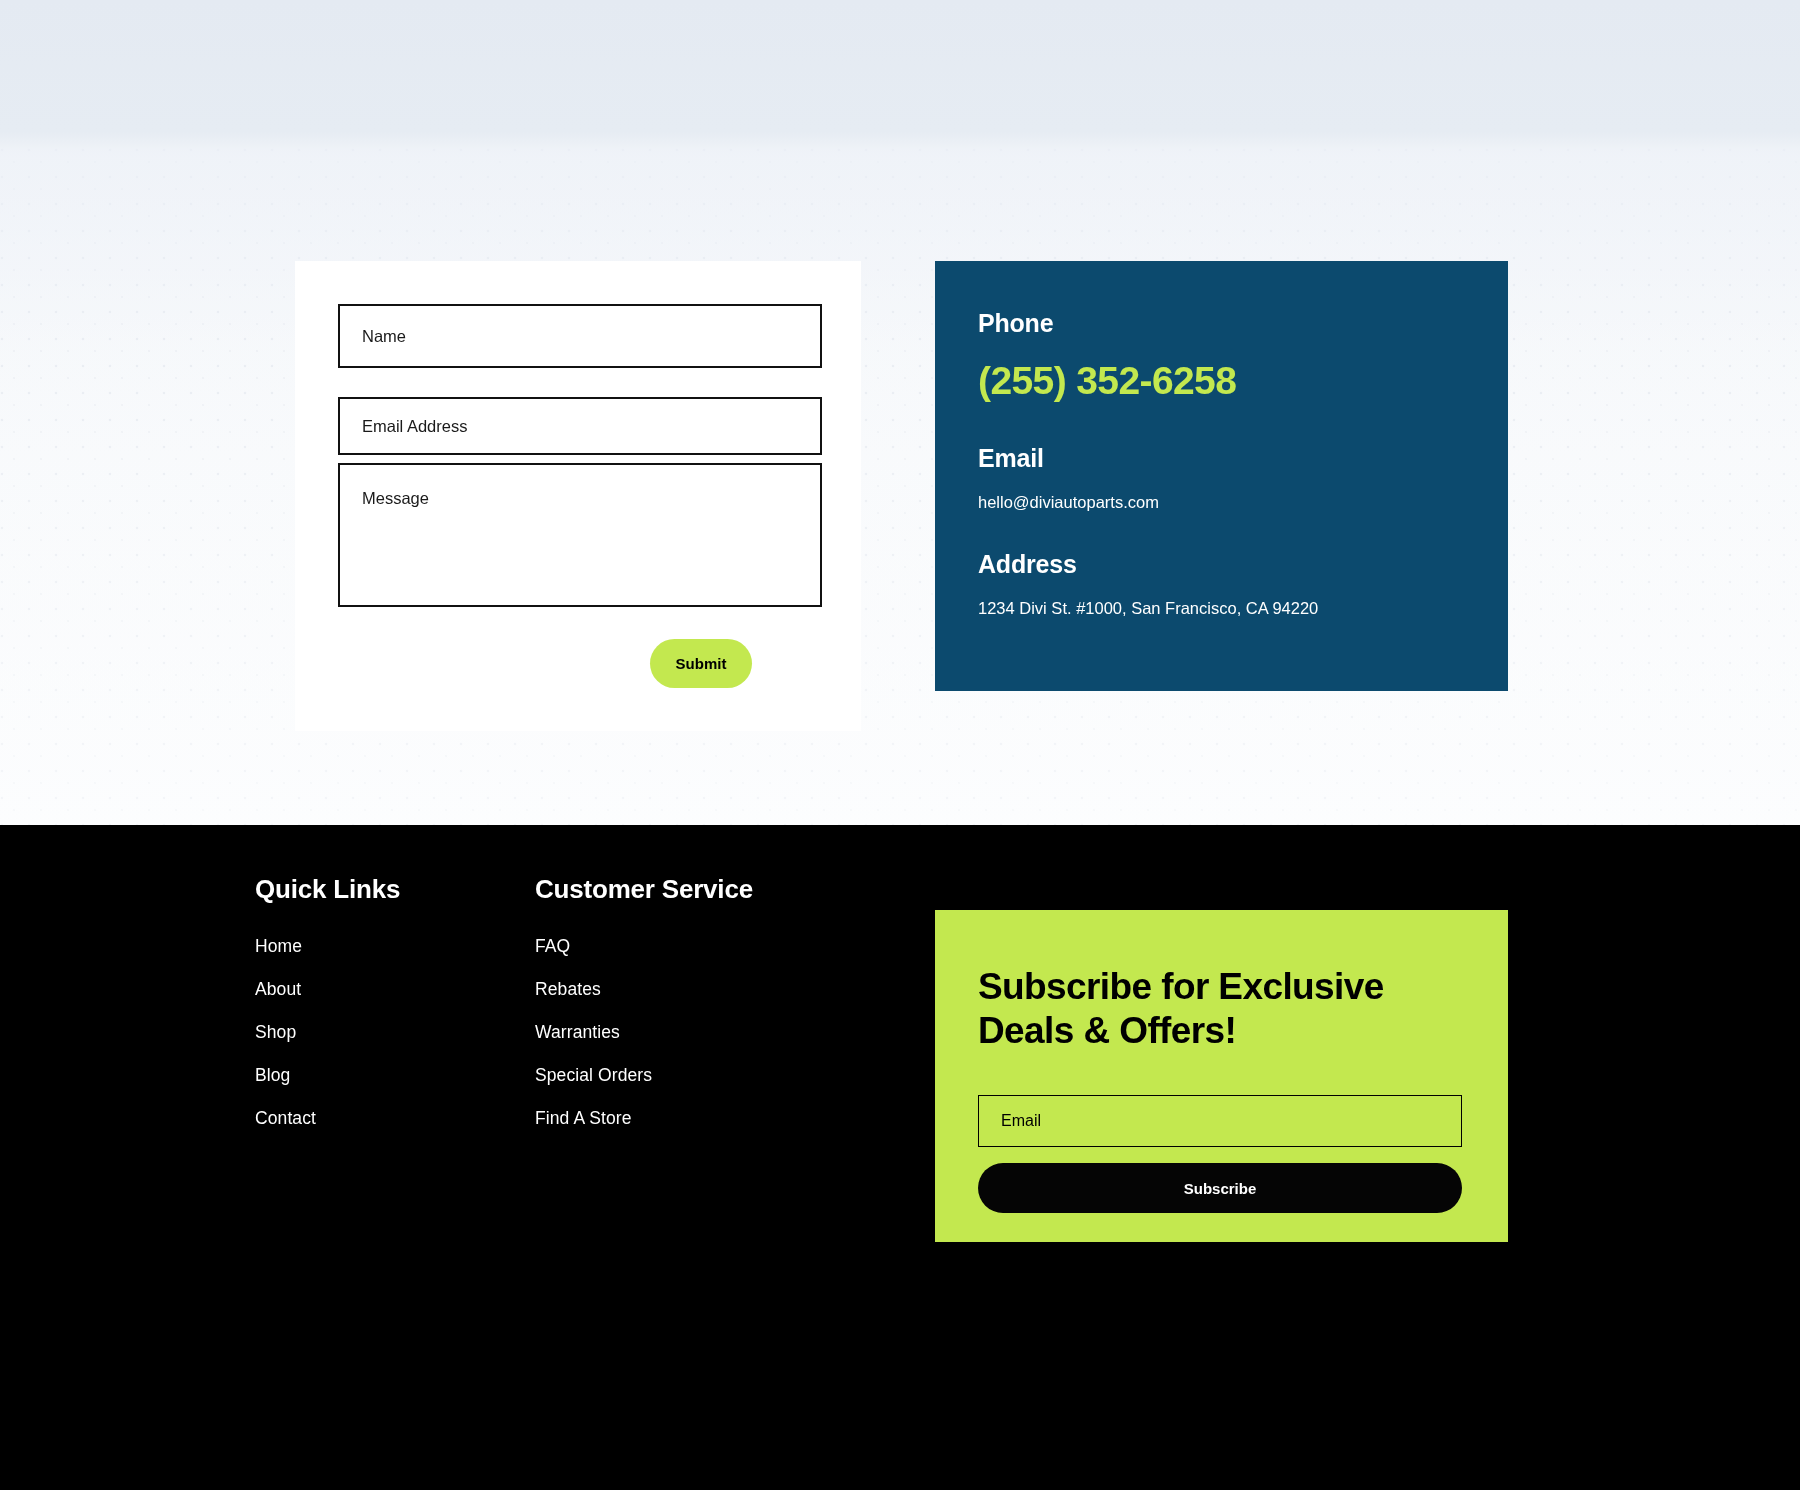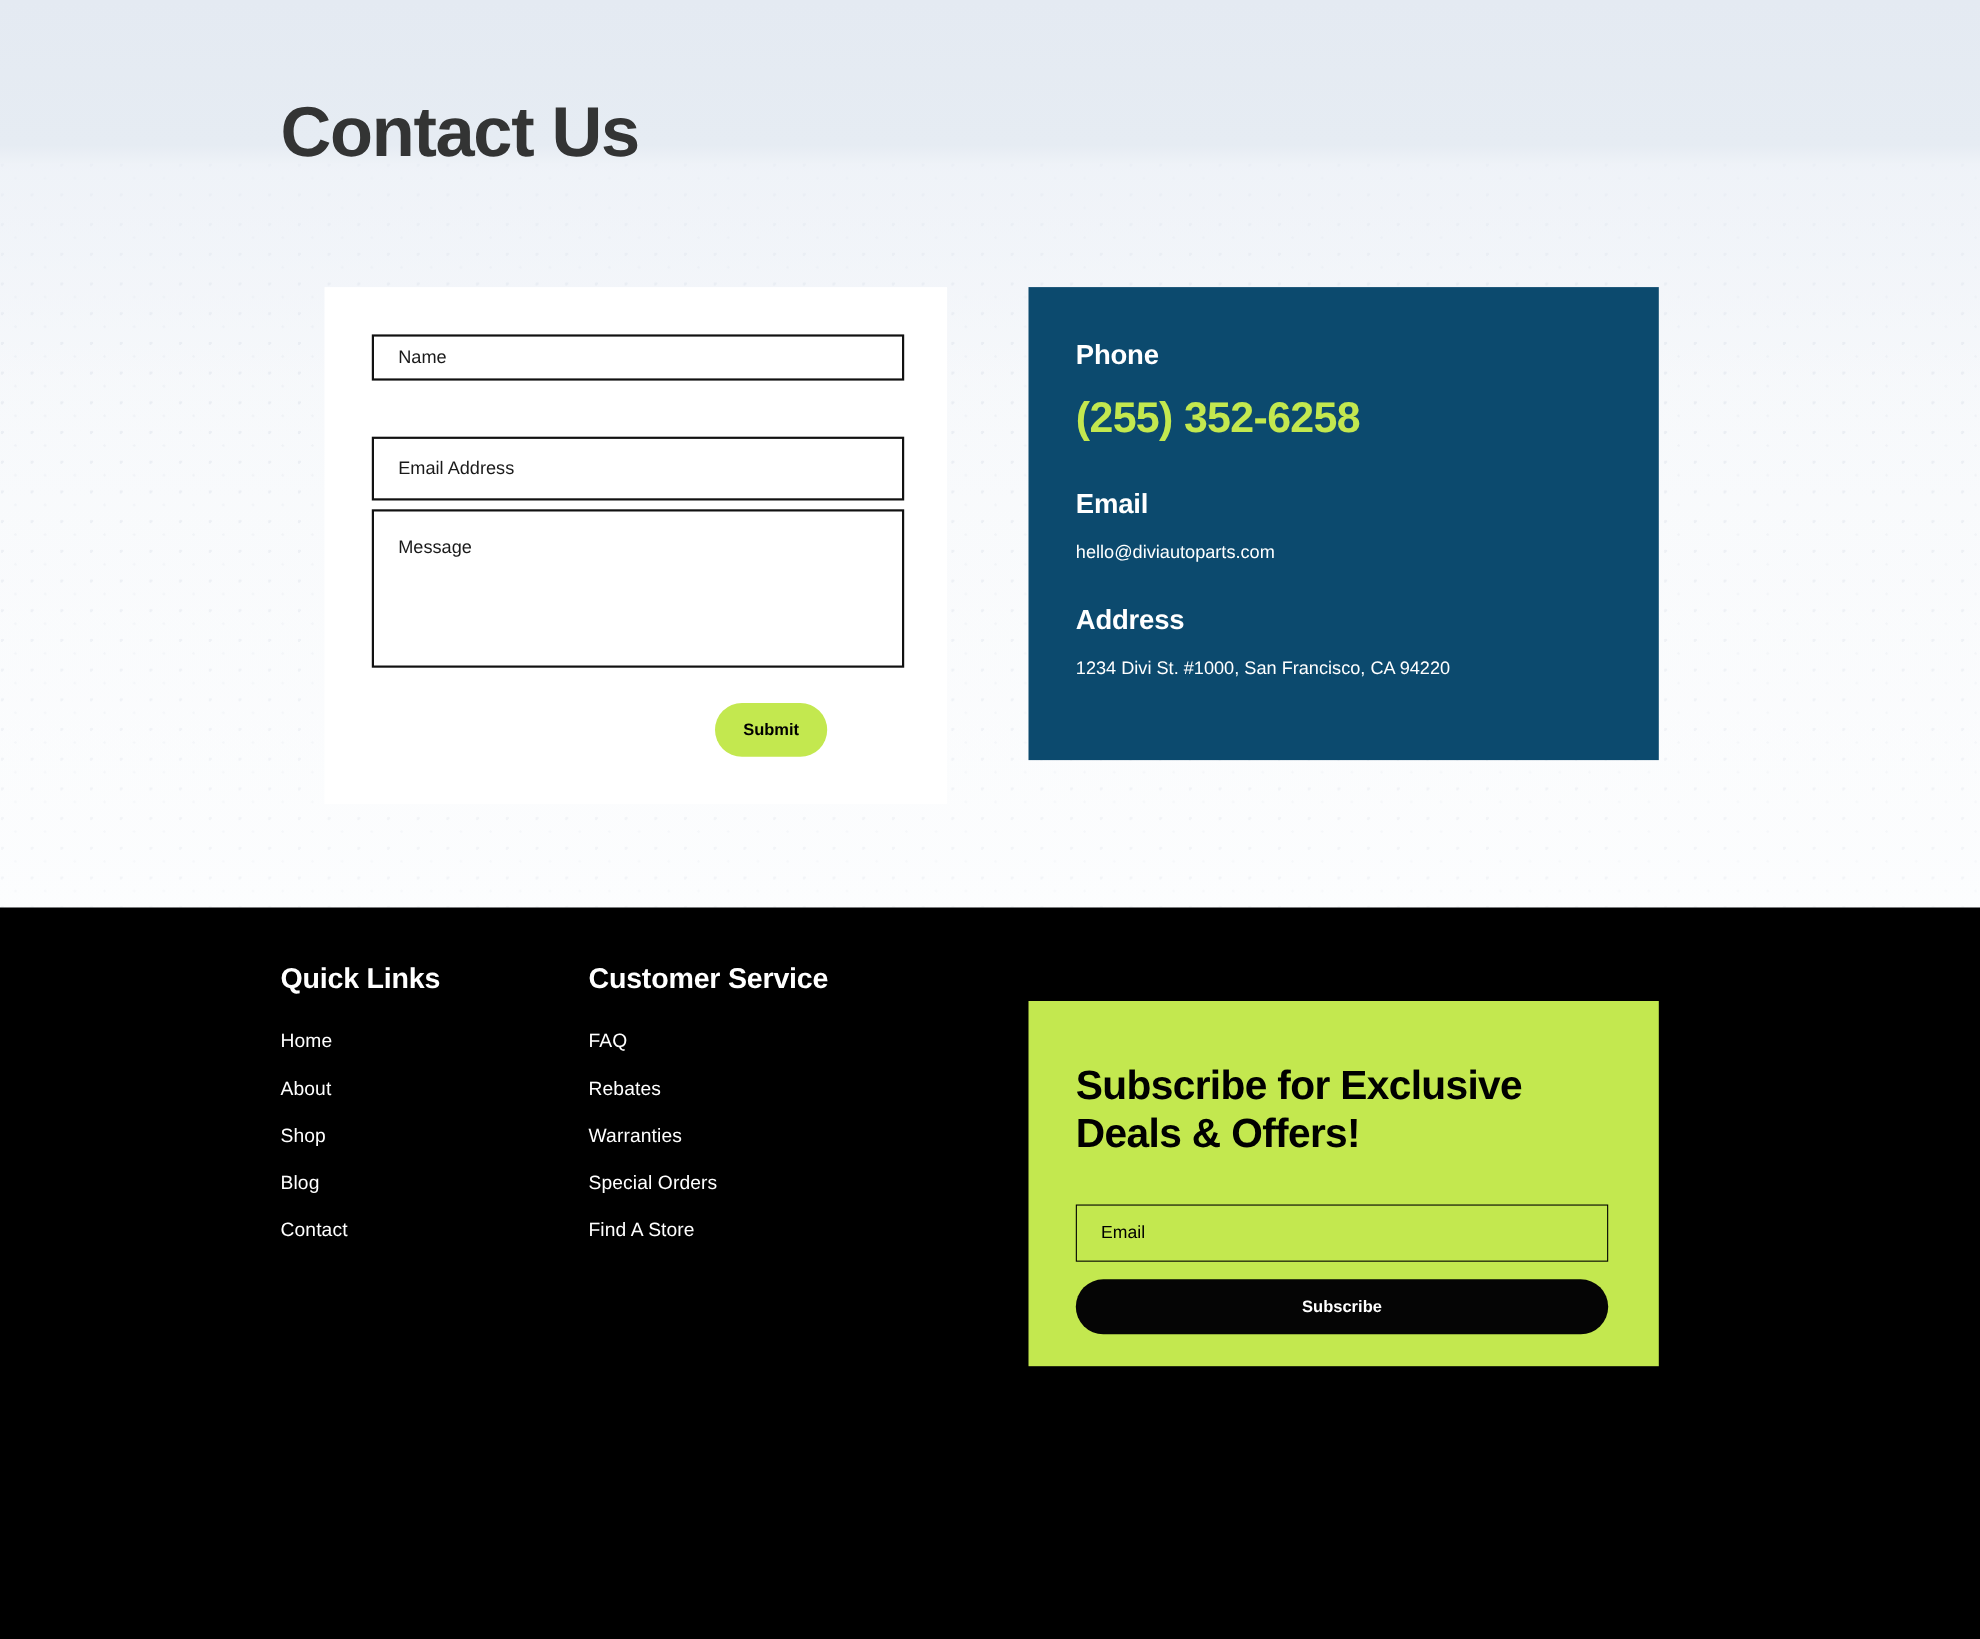--- a/index.html
+++ b/index.html
@@ -87,21 +87,21 @@
     background: #ffffff;
     font-family: "Liberation Sans", sans-serif;
     font-size: 16.5px;
     color: #1a1a1a;
     padding: 0 22px;
     outline: none;
     border-radius: 0;
   }
   .field::placeholder { color: #1a1a1a; opacity: 1; }
 
-  .field-name   { top:  43px; width: 484px; height: 42px; }
+  .field-name   { top:  43px; width: 484px; height: 64px; }
   .field-email  { top: 136px; width: 484px; height: 58px; }
   .field-msg {
     top: 202px; width: 484px; height: 144px;
     padding: 22px;
     line-height: 1.4;
     resize: none;
   }
 
   .submit-btn {
     position: absolute;
@@ -249,21 +249,20 @@
 </head>
 <body>
 
 <div class="page">
 
   <div class="hero">
     <div class="hero-dots"></div>
     <div class="hero-fade"></div>
   </div>
 
-  <h1 class="page-title">Contact Us</h1>
 
   <div class="form-card">
 
     <input class="field field-name" type="text" placeholder="Name" style="">
 
     <input class="field field-email" type="text" placeholder="Email Address" style="">
 
     <textarea class="field field-msg" placeholder="Message" style=""></textarea>
 
     <button class="submit-btn">Submit</button>

